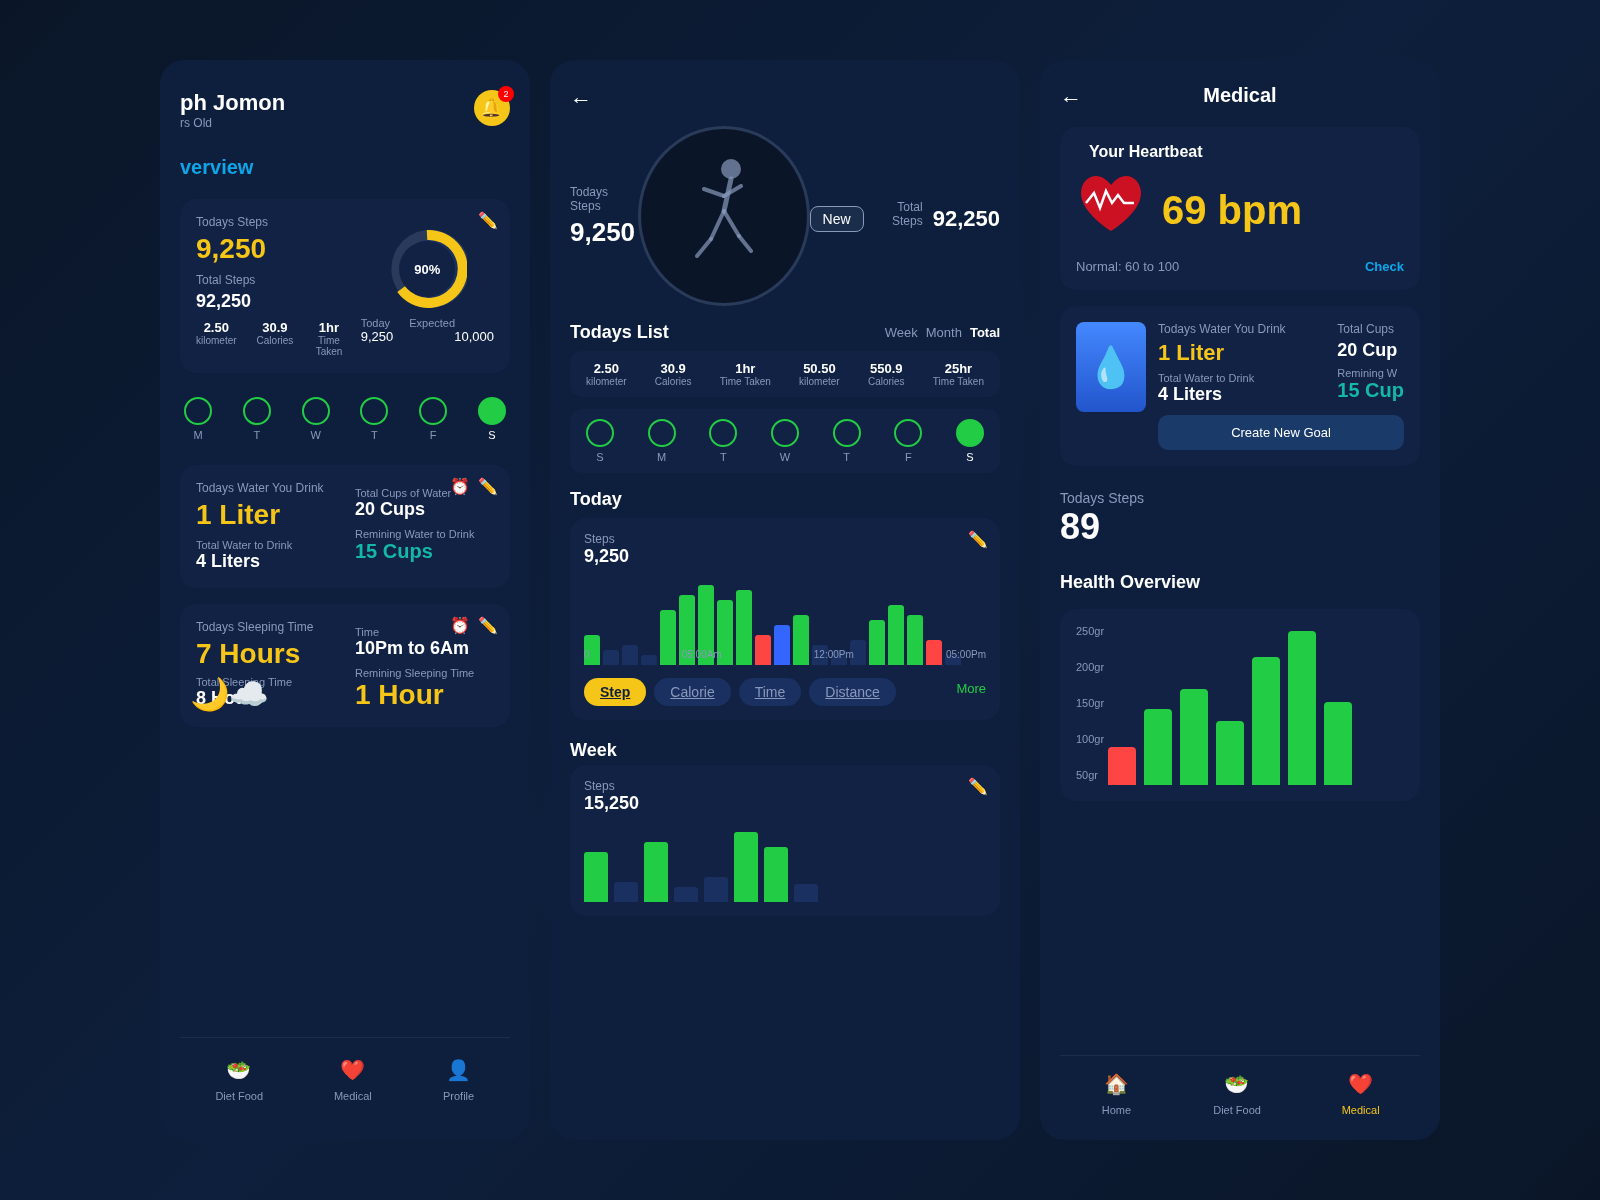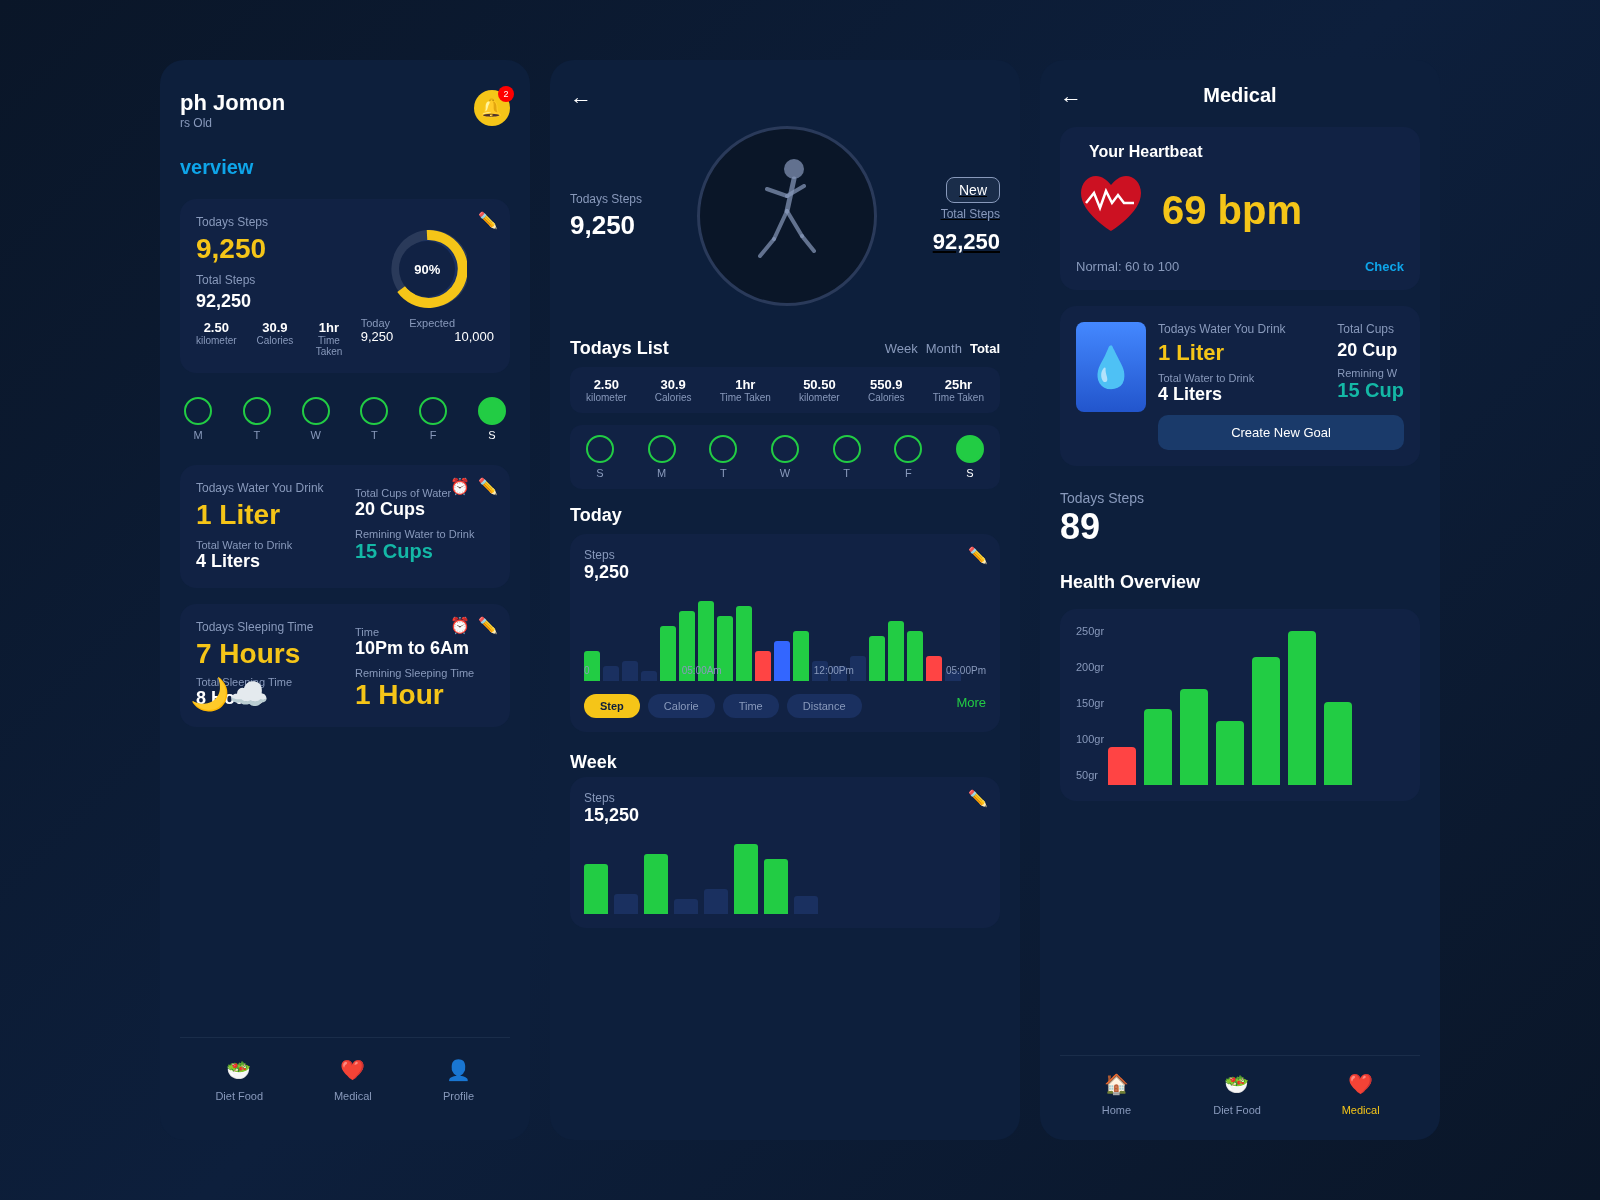--- a/index.html
+++ b/index.html
@@ -330,21 +330,20 @@
       border-radius: 8px;
       padding: 4px 12px;
       color: white;
       font-size: 14px;
     }
 
     .todays-list-header {
       display: flex;
       justify-content: space-between;
       align-items: center;
-      margin-top: 16px;
       margin-bottom: 8px;
     }
 
     .list-title {
       color: white;
       font-size: 18px;
       font-weight: bold;
     }
 
     .tab-group {
@@ -430,23 +429,24 @@
       gap: 8px;
       margin-top: 8px;
       flex-wrap: wrap;
     }
 
     .filter-tab {
       background: #1a3060;
       border-radius: 20px;
       padding: 6px 16px;
       color: #8899bb;
-      font-size: 11px;
+      font-size: 14px;
       cursor: pointer;
       border: none;
+      text-decoration: underline;
     }
 
     .filter-tab.active {
       background: #f5c518;
       color: #0d1f3c;
       font-weight: bold;
     }
 
     .more-btn {
       background: none;
@@ -843,21 +843,21 @@
         <circle cx="62" cy="18" r="10" fill="#8899bb" opacity="0.7"></circle>
         <line x1="62" y1="28" x2="55" y2="60" stroke="#8899bb" stroke-width="5" stroke-linecap="round" opacity="0.7"></line>
         <line x1="55" y1="45" x2="35" y2="38" stroke="#8899bb" stroke-width="4" stroke-linecap="round" opacity="0.7"></line>
         <line x1="55" y1="45" x2="72" y2="35" stroke="#8899bb" stroke-width="4" stroke-linecap="round" opacity="0.7"></line>
         <line x1="55" y1="60" x2="42" y2="88" stroke="#8899bb" stroke-width="4" stroke-linecap="round" opacity="0.7"></line>
         <line x1="55" y1="60" x2="70" y2="85" stroke="#8899bb" stroke-width="4" stroke-linecap="round" opacity="0.7"></line>
         <line x1="42" y1="88" x2="28" y2="105" stroke="#8899bb" stroke-width="4" stroke-linecap="round" opacity="0.7"></line>
         <line x1="70" y1="85" x2="82" y2="100" stroke="#8899bb" stroke-width="4" stroke-linecap="round" opacity="0.7"></line>
       </svg>
     </div>
-    <div style="display:flex;flex-direction:column;align-items:flex-end;gap:4px;text-decoration:underline;">
+    <div style="display:flex;flex-direction:row;align-items:flex-end;gap:10px;">
       <div class="new-badge">New</div>
       <div class="card-label" style="text-align:right;">Total Steps</div>
       <div style="color:white;font-size:22px;font-weight:bold;">92,250</div>
     </div>
   </div>
 
   <div class="todays-list-header">
     <div class="list-title">Todays List</div>
     <div class="tab-group">
       <div class="tab-item">Week</div>

